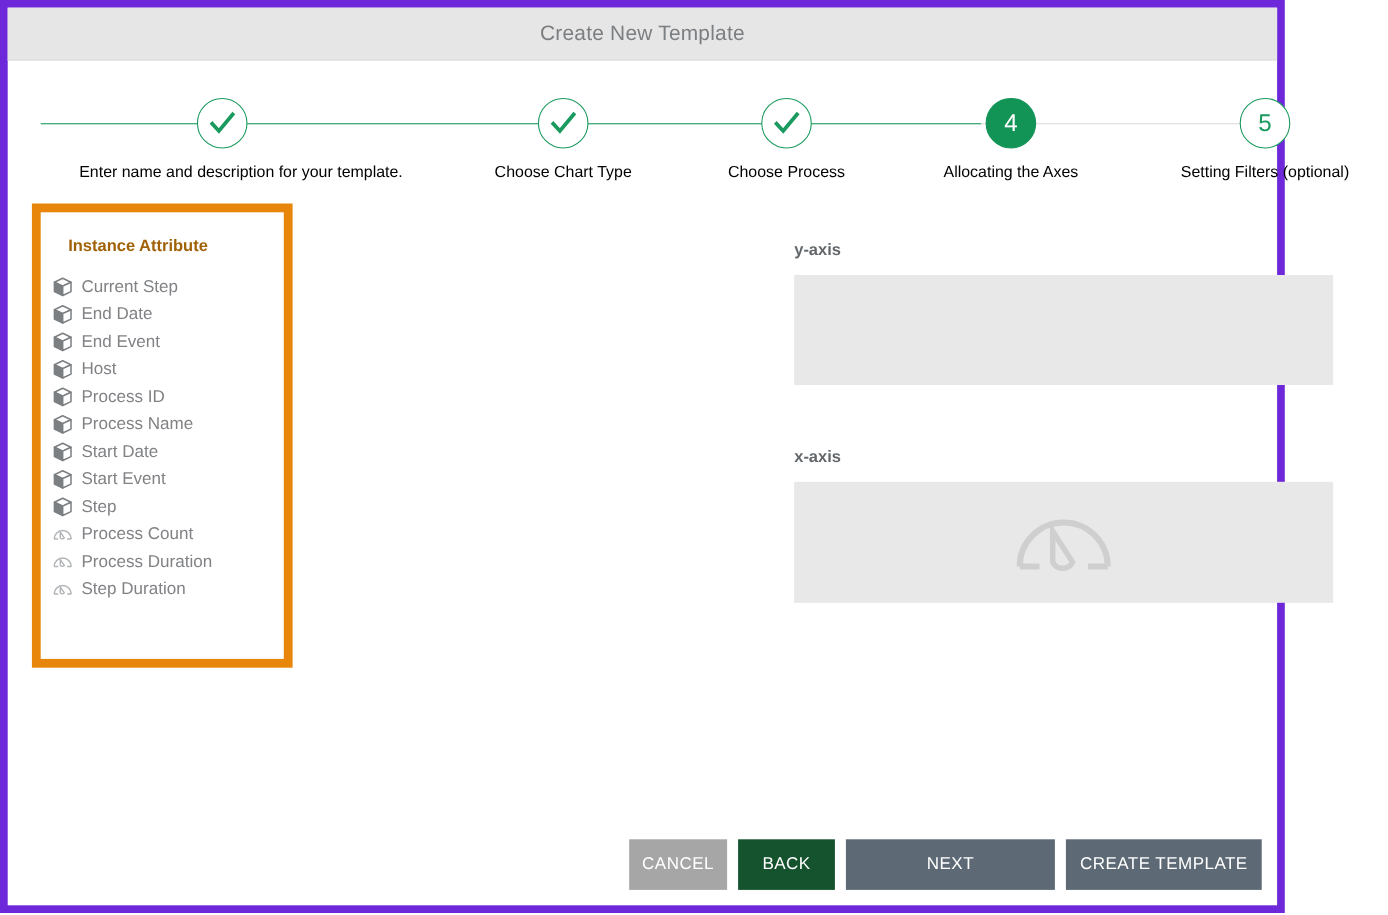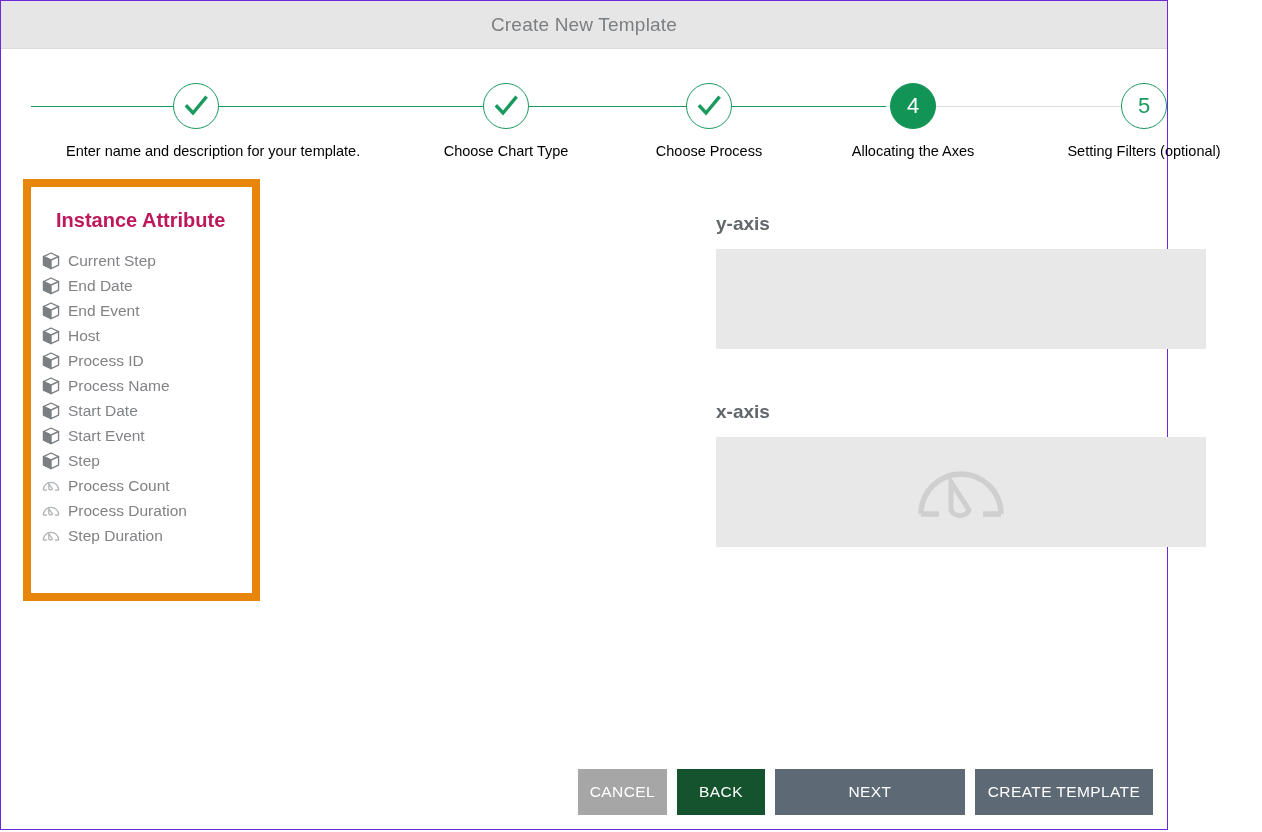--- a/index.html
+++ b/index.html
@@ -10,21 +10,21 @@
   body {
     width: 1262px;
     height: 832px;
     font-family: "Liberation Sans", sans-serif;
     overflow: hidden;
   }
   .dialog {
     position: relative;
     width: 1168px;
     height: 830px;
-    border: 1px solid #6d28d9;
+    border: 7px solid #6d28d9;
     box-sizing: border-box;
     background: #ffffff;
   }
   
   .dialog-header {
     height: 48px;
     background: #e6e6e6;
     border-bottom: 1px solid #dcdcdc;
     display: flex;
     align-items: center;
@@ -108,23 +108,23 @@
     position: absolute;
     left: 22px;
     top: 6px;
     width: 237px;
     height: 422px;
     border: 8px solid #e8860c;
     background: #ffffff;
     box-sizing: border-box;
   }
   .attr-panel-title {
-    font-size: 20px;
+    font-size: 15px;
     font-weight: bold;
-    color: #be185d;
+    color: #a16207;
     margin: 22px 0 0 25px;
   }
   .attr-list {
     list-style: none;
     margin: 16px 0 0 0;
     padding: 0;
   }
   .attr-item {
     display: flex;
     align-items: center;
@@ -142,21 +142,21 @@
   .attr-item .txt {
     font-size: 15.5px;
     color: #808285;
     white-space: nowrap;
   }
   
   .axis-block {
     position: absolute;
   }
   .axis-label {
-    font-size: 19px;
+    font-size: 15px;
     font-weight: bold;
     color: #62676b;
     margin-bottom: 14px;
   }
   .dropzone {
     width: 490px;
     height: 100px;
     background: #e8e8e8;
     position: relative;
     display: flex;

